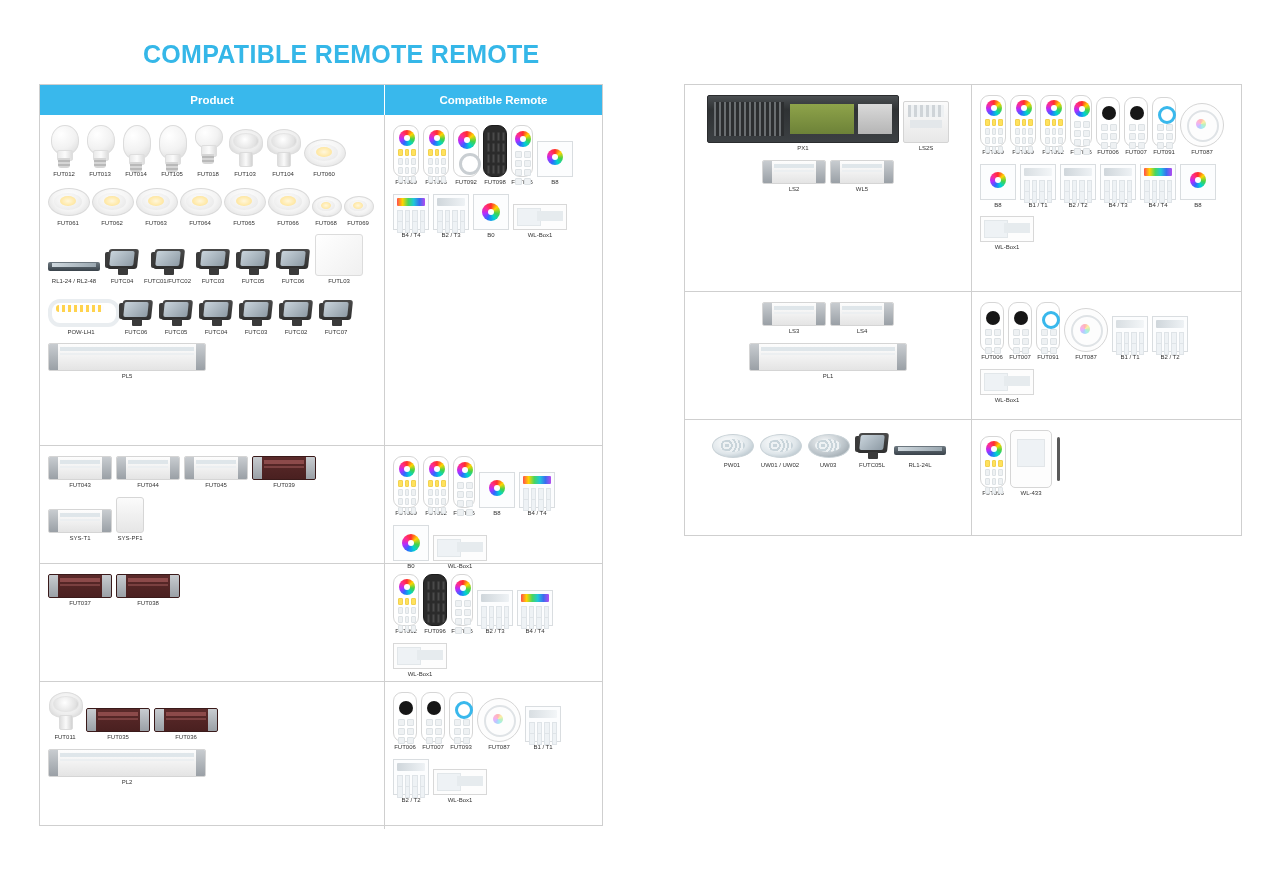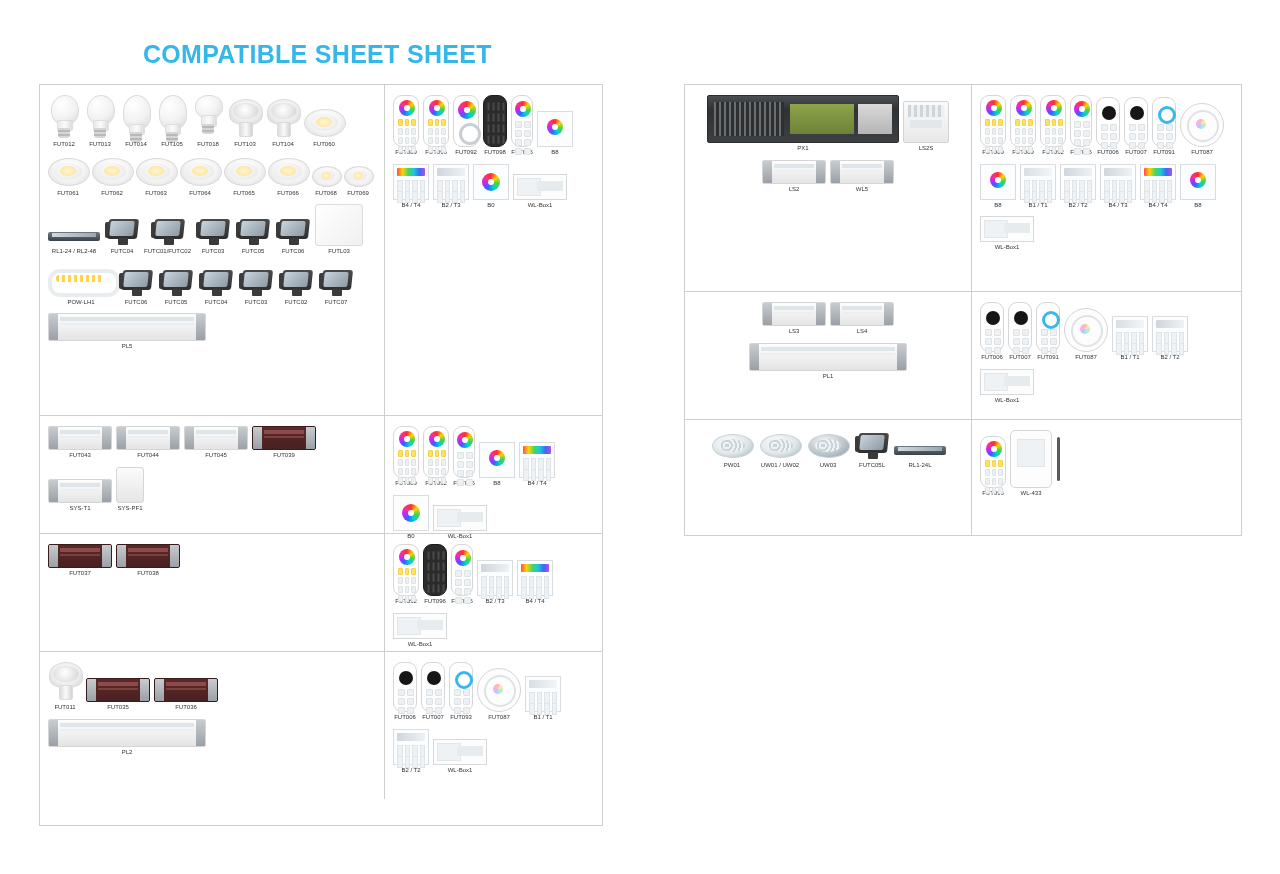--- a/index.html
+++ b/index.html
@@ -310,23 +310,27 @@
   .rd{ 
     position:relative;border-radius:50%;background:#fdfdfd;border:1px solid #d6d6d6;
   }
   .rd .inner{position:absolute;border-radius:50%;border:2px solid #dfe3e6;}
   .rd .cwheel{position:absolute;border-radius:50%;
     background:conic-gradient(#ff2d2d,#ffd400,#43d34a,#00d2d2,#2b6bff,#b42bff,#ff2d8d,#ff2d2d);}
 </style>
 </head>
 <body>
 
-<div class="page-title">COMPATIBLE SHEET SHEET</div>
+<div class="page-title">COMPATIBLE REMOTE REMOTE</div>
 
 <div class="tbl" id="left-table" style="left:39px;top:84px;width:564px;height:742px;">
+  <div class="hdr">
+    <div class="hcell" style="width:344px;">Product</div>
+    <div class="hcell" style="width:218px;">Compatible Remote</div>
+  </div>
   <div id="left-rows">
       <div class="row" style="height: 330px;">
         <div class="cell grid" style="width: 344px;">
           <div class="item">
             <div class="art bulb">
               <div class="glass"></div>
               <div class="neck"></div>
               <div class="base"></div>
             </div>
             <div class="cap">FUT012</div>

